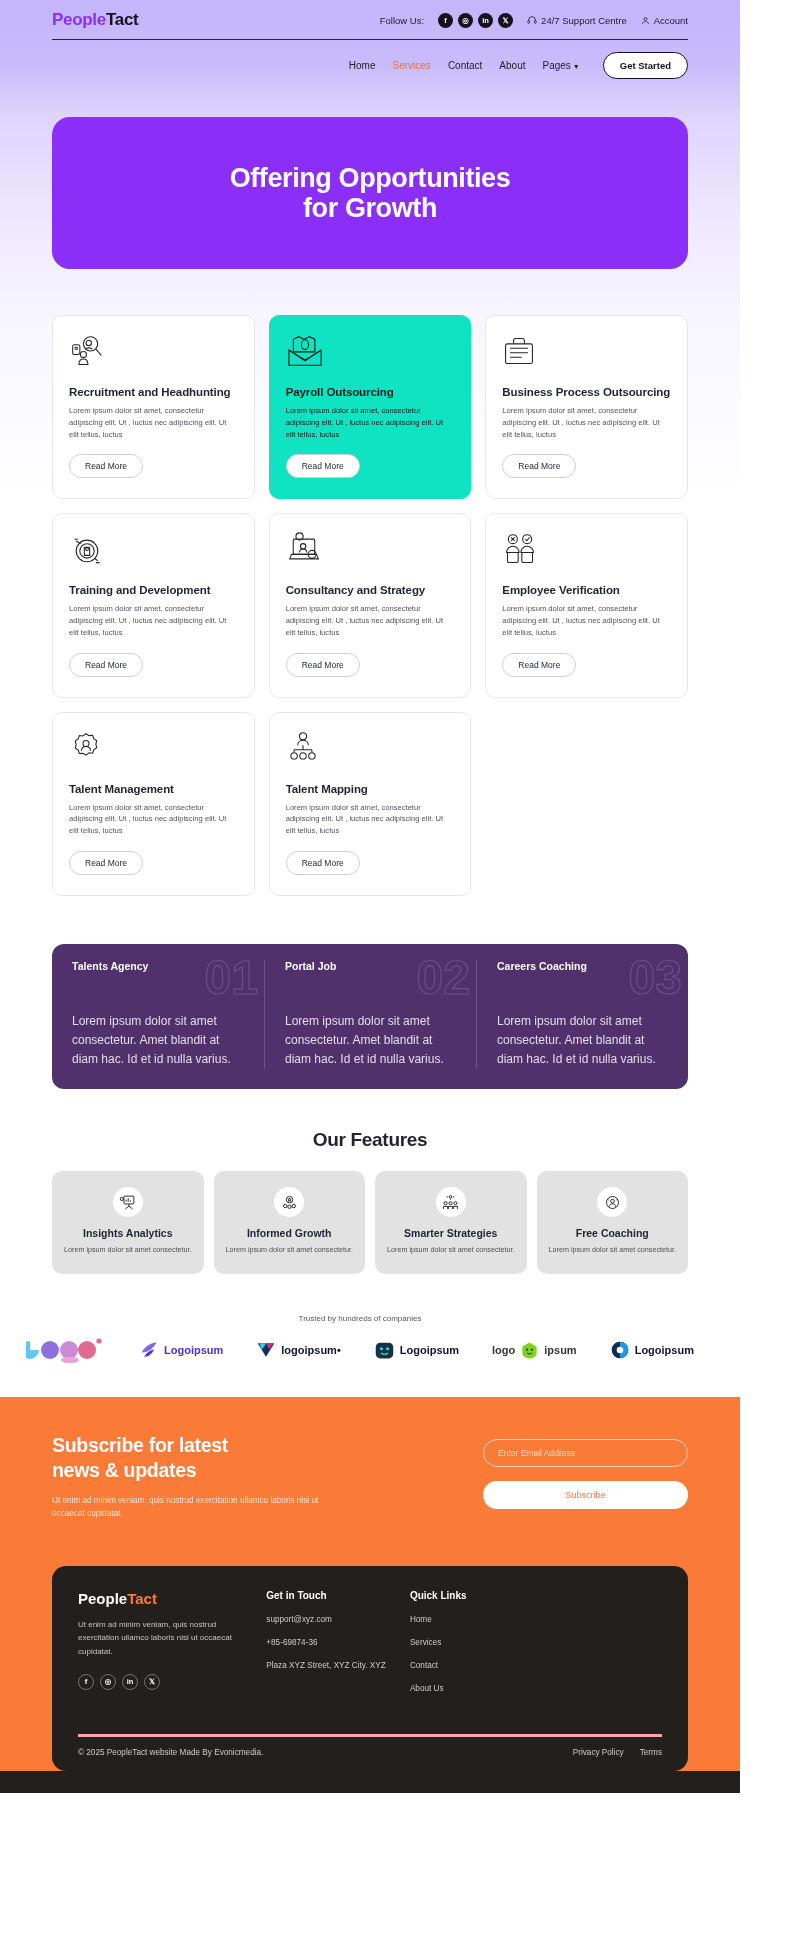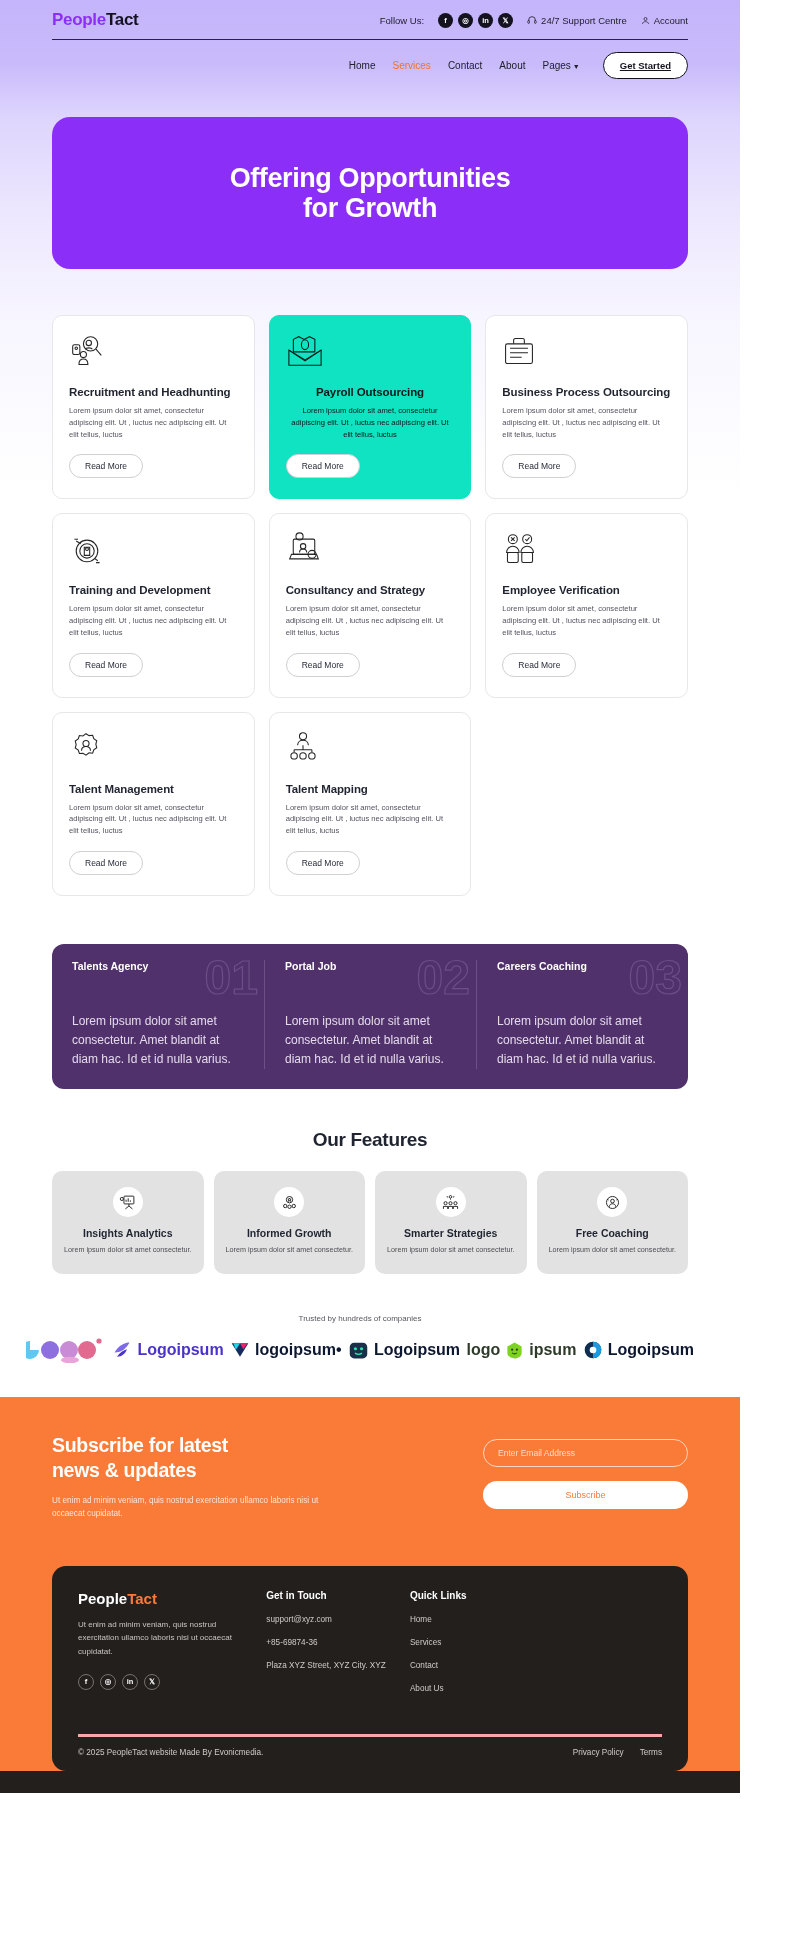--- a/index.html
+++ b/index.html
@@ -43,21 +43,21 @@
   .navbar {
     display: flex; align-items: center; justify-content: flex-end;
     gap: 17px; padding: 12px 52px 0 52px;
   }
   .nav-link { font-size: 10px; color: #22202c; text-decoration: none; }
   .nav-link.active { color: #f4702c; }
   .nav-caret { font-size: 7px; margin-left: 2px; }
   .btn-get {
     background: #ffffff; border: 1px solid #14121f; border-radius: 40px;
     padding: 7px 16px; font-size: 9.5px; font-weight: 600; color: #14121f;
-    cursor: pointer; margin-left: 6px; text-decoration: underline;
+    cursor: pointer; margin-left: 6px;
   }
 
   
   .hero-zone {
     background: linear-gradient(180deg, #ded5fd 0%, #eee9fe 55%, #f7f5ff 100%);
     padding: 0 52px 46px 52px;
   }
   .hero {
     background: #8b2ff8; border-radius: 18px;
     height: 152px; display: flex; align-items: center; justify-content: center;
@@ -76,21 +76,21 @@
   .scard {
     background: #fff; border: 1px solid #e7e7ea; border-radius: 10px;
     padding: 18px 16px 20px 16px; min-height: 160px;
     display: flex; flex-direction: column;
   }
   .scard.teal { background: #0fe3c2; border-color: #0fe3c2; }
   .sicon { height: 38px; margin-bottom: 14px; }
   .sicon svg { display: block; }
   .scard h3 { font-size: 11.5px; font-weight: 700; margin-bottom: 7px; letter-spacing: -0.1px; }
   .scard p { font-size: 7.6px; line-height: 1.55; color: #55525e; margin-bottom: 14px; }
-  .scard.teal h3, .scard.teal p { color: #0c1a18; text-align: center; }
+  .scard.teal h3, .scard.teal p { color: #0c1a18; }
   .btn-read {
     align-self: flex-start; margin-top: auto;
     background: #fff; border: 1px solid #cfcfd4; border-radius: 40px;
     padding: 6px 15px; font-size: 8.5px; color: #1f2430; cursor: pointer;
   }
   .row-gap { height: 14px; }
   .grid3.last { grid-template-columns: repeat(3, 1fr); }
   .grid3.last .spacer { visibility: hidden; }
 
   
@@ -122,21 +122,21 @@
     width: 30px; height: 30px; border-radius: 50%; background: #fff;
     margin: 0 auto 10px auto; display: flex; align-items: center; justify-content: center;
   }
   .fcard h4 { font-size: 10.5px; font-weight: 700; margin-bottom: 6px; }
   .fcard p { font-size: 7.2px; line-height: 1.5; color: #4e4e53; }
 
   
   .logos { padding: 40px 40px 34px 20px; text-align: center; }
   .trusted { font-size: 8px; color: #5a5560; margin-bottom: 14px; }
   .logorow { display: flex; align-items: center; justify-content: space-between; padding: 0 6px; }
-  .lg { display: flex; align-items: center; gap: 5px; font-size: 16px; font-weight: 700; }
+  .lg { display: flex; align-items: center; gap: 5px; font-size: 11px; font-weight: 700; }
 
   
   .subscribe {
     background: #fa7a38; padding: 36px 52px 46px 52px;
     display: flex; align-items: flex-start; justify-content: space-between; gap: 30px;
   }
   .sub-left { max-width: 300px; }
   .sub-left h2 { color: #fff; font-size: 19.5px; font-weight: 700; line-height: 1.25; margin-bottom: 12px; letter-spacing: -0.3px; }
   .sub-left p { color: #ffe3d2; font-size: 8.2px; line-height: 1.6; }
   .sub-right { width: 205px; padding-top: 6px; }

